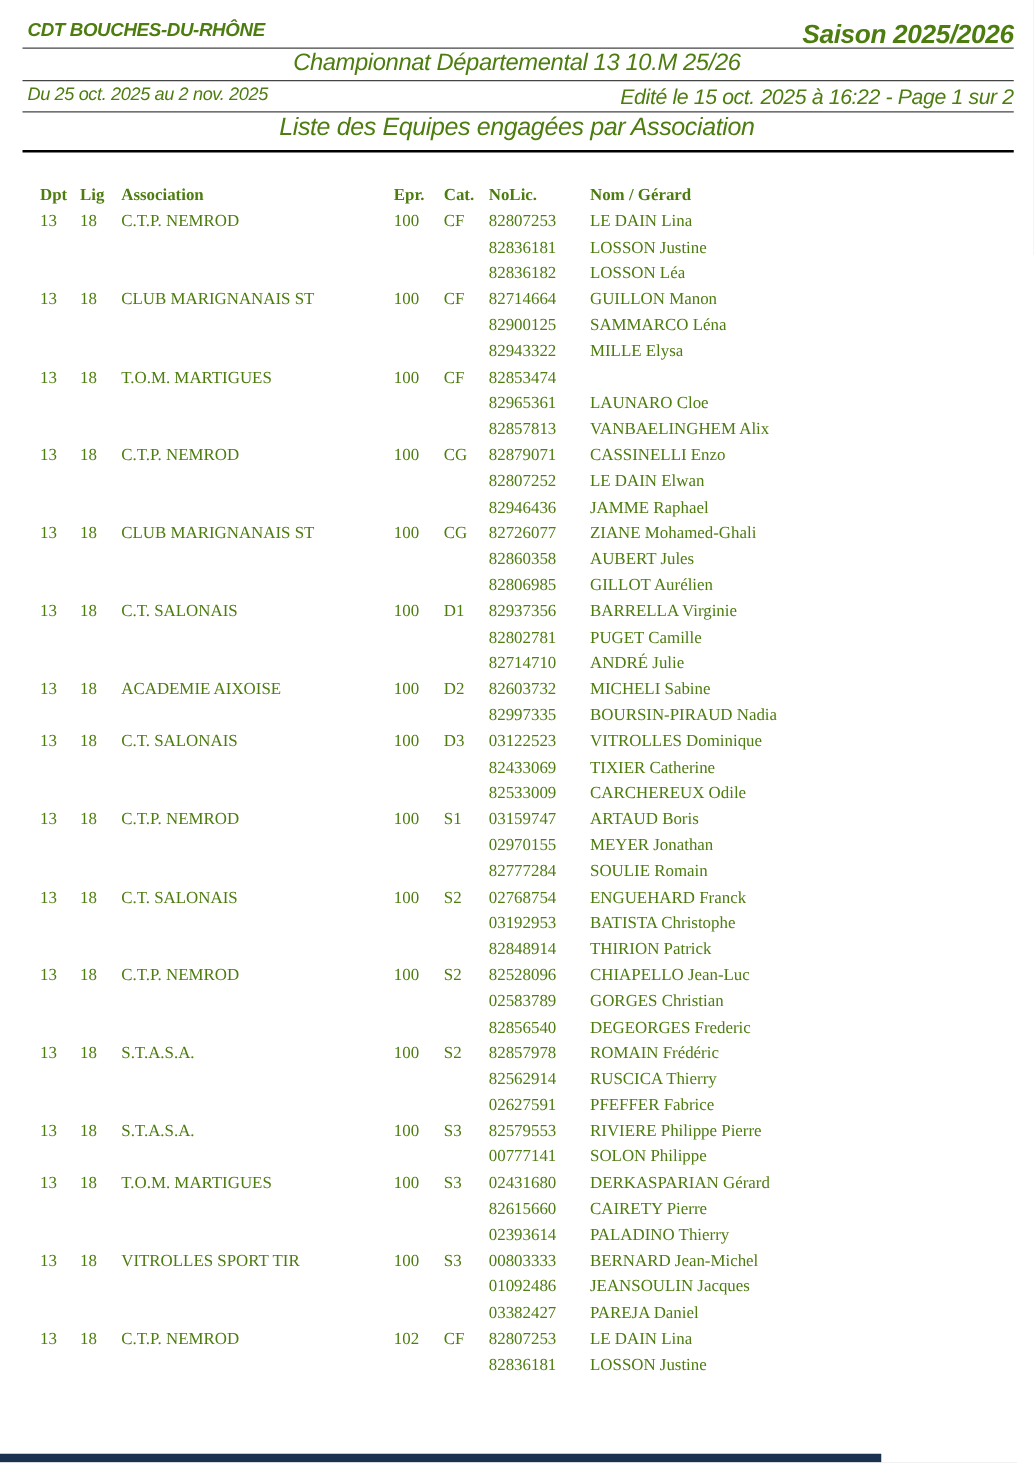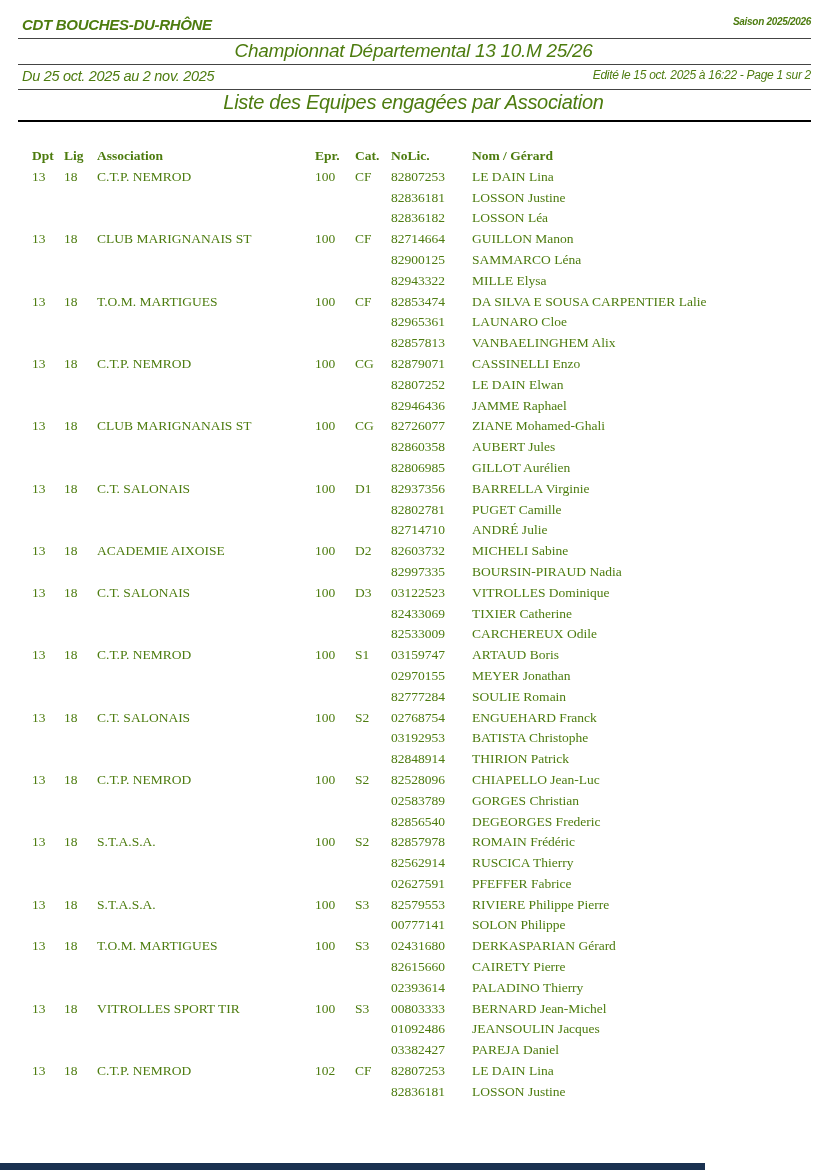--- a/index.html
+++ b/index.html
@@ -4,24 +4,24 @@
 <style>
   html,body { margin:0; padding:0; background:#e8e8e8; }
   .page {
     position:relative; width:827px; height:1170px; margin:0 auto;
     background:#ffffff; overflow:hidden;
     font-family:"Liberation Serif", serif; color:#4d7c0f;
   }
   
   .hdr { position:absolute; font-family:"Liberation Sans", sans-serif; font-style:italic; white-space:nowrap; }
   .org       { left:22px;  top:16px;  font-size:15px; font-weight:bold; letter-spacing:-0.3px; }
-  .season    { right:16px; top:16px;  font-size:10px; font-weight:bold; letter-spacing:-0.3px; }
+  .season    { right:16px; top:16px;  font-size:21px; font-weight:bold; letter-spacing:-0.3px; }
   .champ     { left:0; right:0; top:40px; text-align:center; font-size:19px; letter-spacing:-0.3px; }
   .daterange { left:22px;  top:68px;  font-size:14.5px; letter-spacing:-0.3px; }
-  .edition   { right:16px; top:68px;  font-size:12px; letter-spacing:-0.3px; }
+  .edition   { right:16px; top:68px;  font-size:17px; letter-spacing:-0.3px; }
   .listtitle { left:0; right:0; top:91px; text-align:center; font-size:20px; letter-spacing:-0.3px; }
   .rule  { position:absolute; left:18px; right:16px; height:0; border-top:1px solid #444; }
   .rule1 { top:38px; }
   .rule2 { top:64px; }
   .rule3 { top:89px; }
   .rule4 { top:120px; border-top:2px solid #000; }
   
   .table { position:absolute; left:0; top:146px; width:100%; }
   .line  { position:relative; height:20.8px; font-size:13.5px; line-height:20.8px; }
   .line span { position:absolute; top:0; white-space:nowrap; }
@@ -99,21 +99,20 @@
           <span class="c-lic">82943322</span>
           <span class="c-nom">MILLE Elysa</span>
         </div>
         <div class="line">
           <span class="c-dpt">13</span>
           <span class="c-lig">18</span>
           <span class="c-assoc">T.O.M. MARTIGUES</span>
           <span class="c-epr">100</span>
           <span class="c-cat">CF</span>
           <span class="c-lic">82853474</span>
-          <span class="c-nom">DA SILVA E SOUSA CARPENTIER Lalie</span>
         </div>
         <div class="line">
           <span class="c-lic">82965361</span>
           <span class="c-nom">LAUNARO Cloe</span>
         </div>
         <div class="line">
           <span class="c-lic">82857813</span>
           <span class="c-nom">VANBAELINGHEM Alix</span>
         </div>
         <div class="line">

